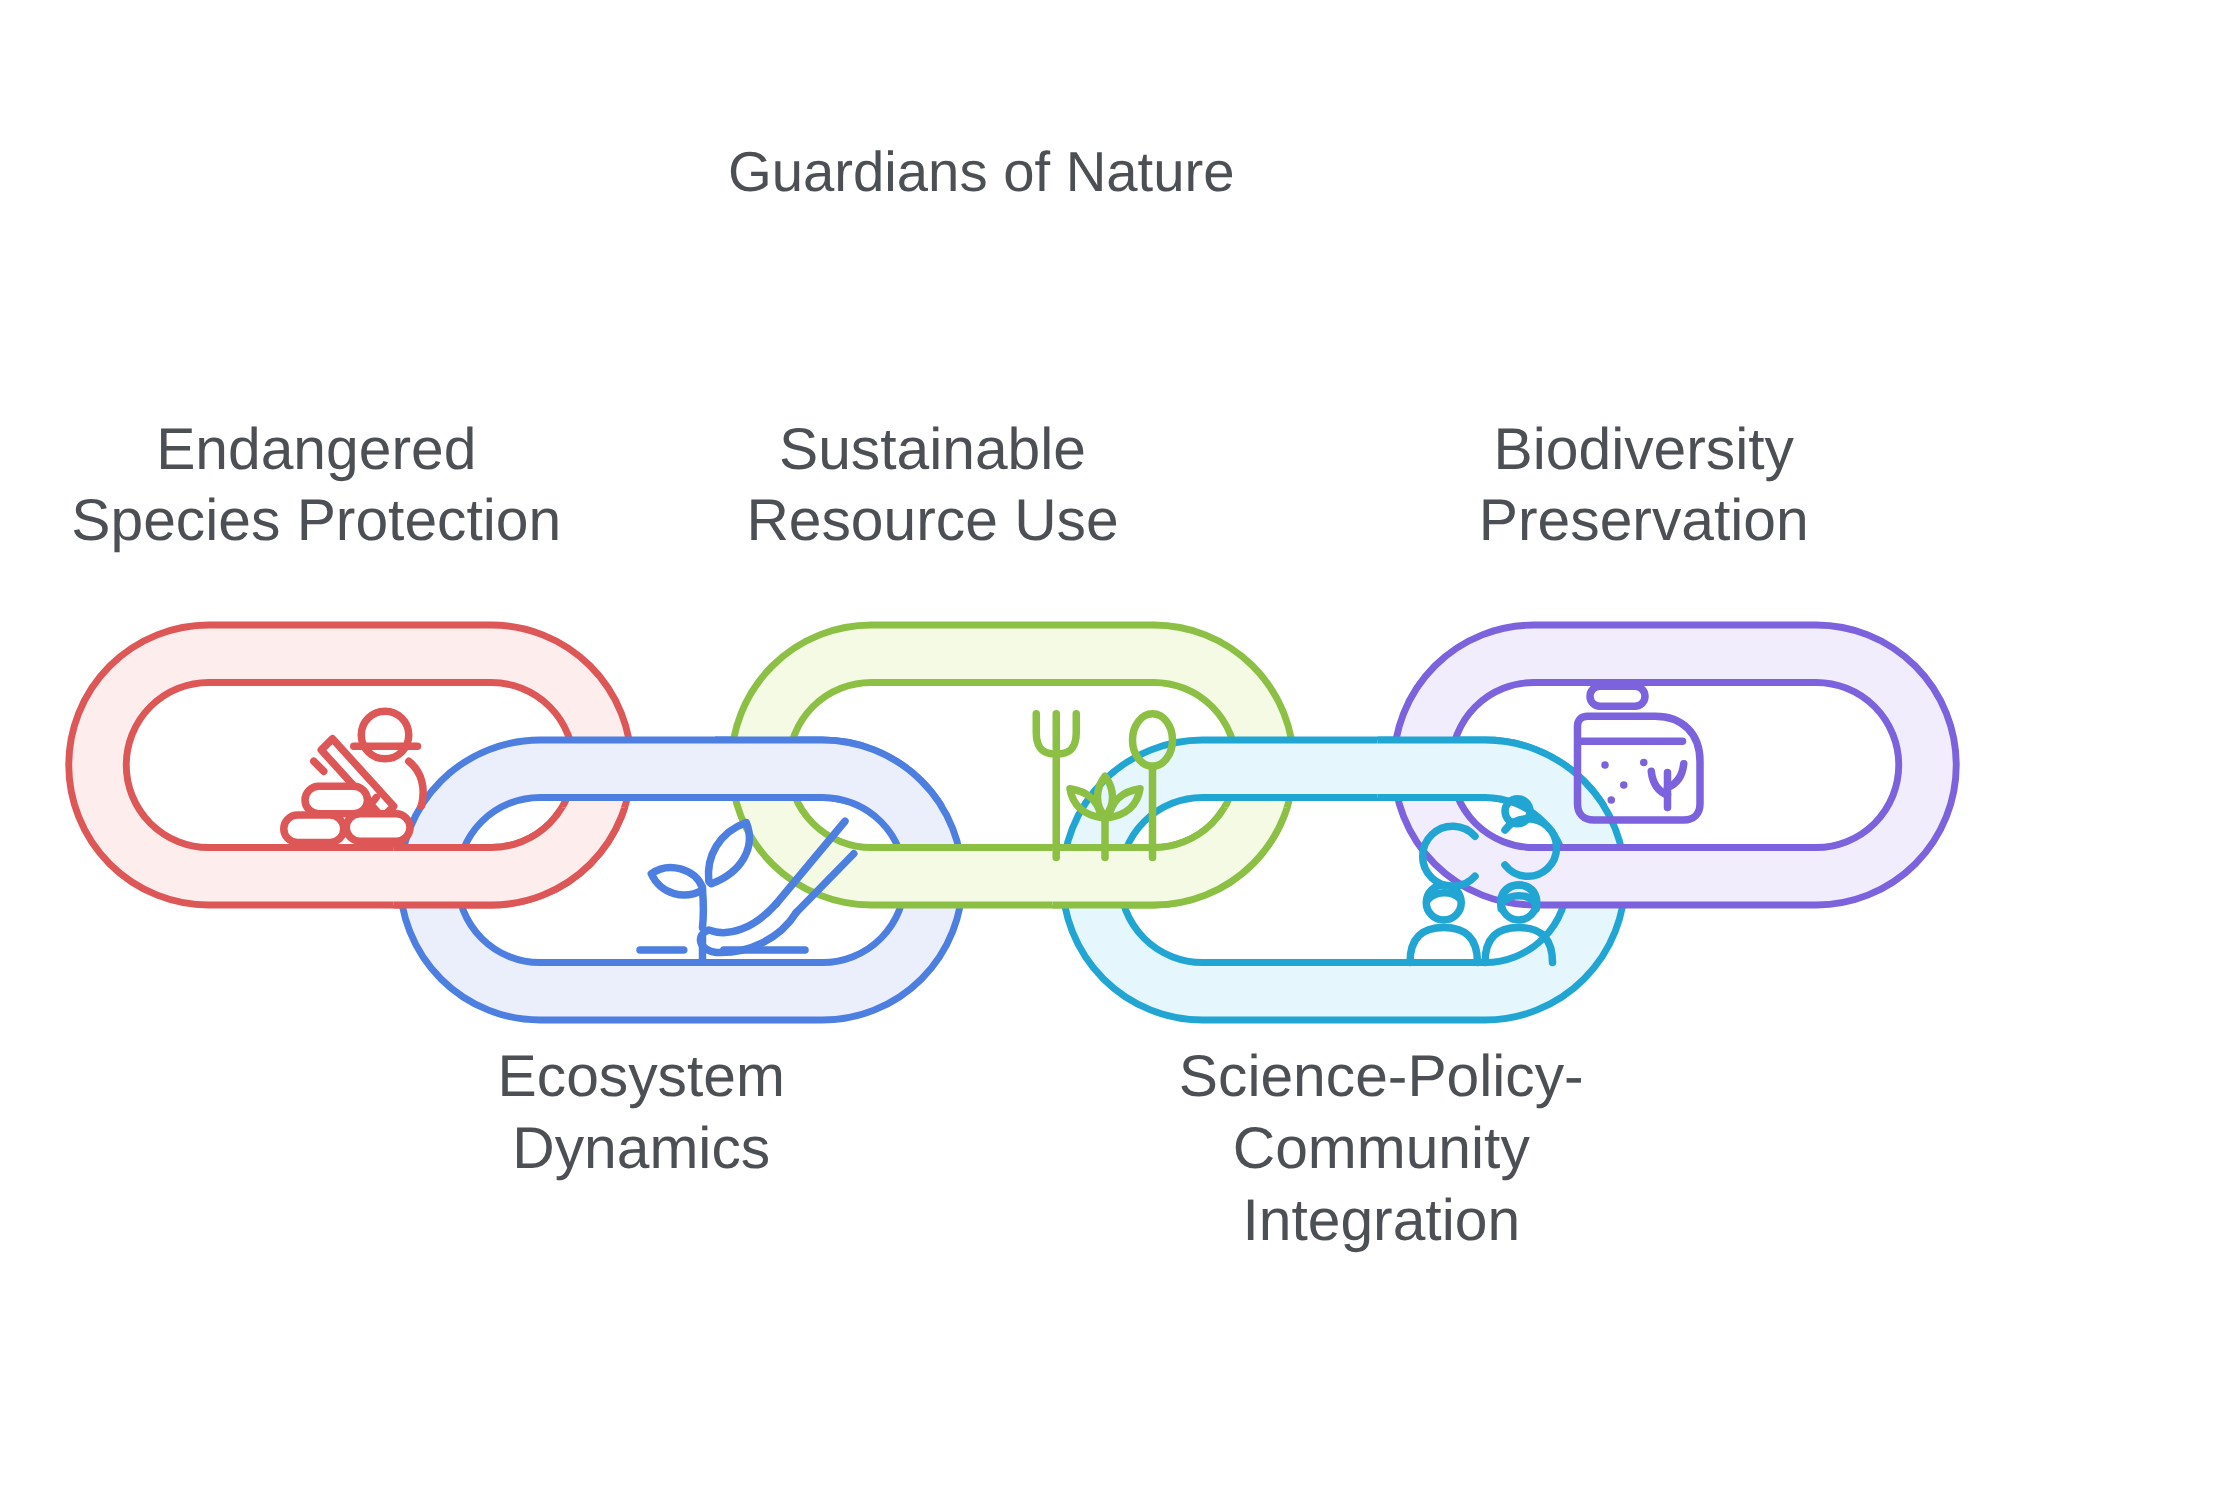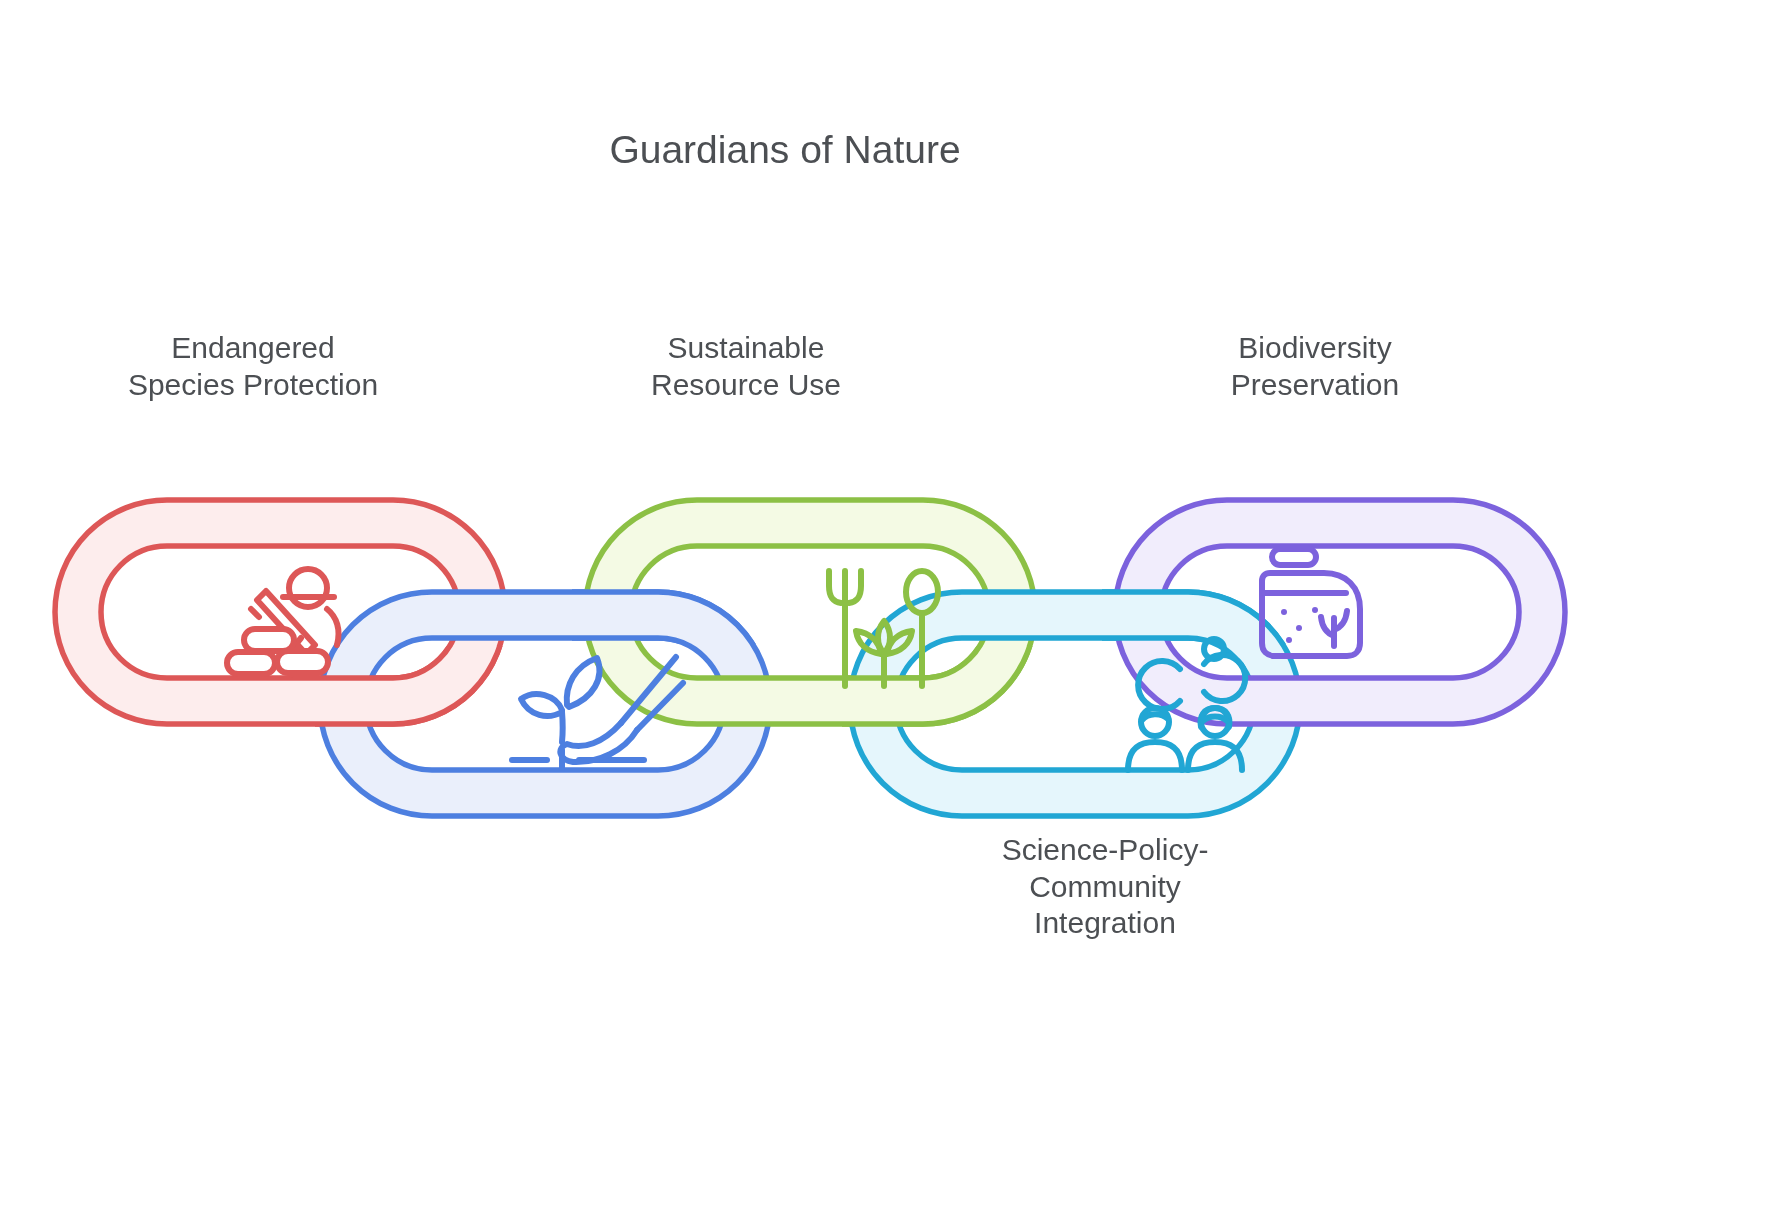--- a/index.html
+++ b/index.html
@@ -1,20 +1,20 @@
 <!DOCTYPE html>
 <html style="--text: #4c4f53; --background: #ffffff; --red_stroke: #dd5757; --red_fill: #fdeded; --blue_stroke: #4d7fe0; --blue_fill: #eaeffb; --green_stroke: #8cc045; --green_fill: #f4fae4; --cyan_stroke: #21a6d4; --cyan_fill: #e5f6fc; --purple_stroke: #7c62dd; --purple_fill: #f1edfc;"><head>
 <meta charset="utf-8">
 <style>
   html,body{margin:0;padding:0;background:#ffffff}
   .stage{position:relative;width:1775px;height:1205px;background:#ffffff;
          font-family:"Liberation Sans",sans-serif;overflow:hidden}
-  .title{position:absolute;left:785px;top:128px;transform:translateX(-50%);
-         font-size:39px;color:var(--text,#4c4c4c);white-space:pre-line;text-align:center}
-  .label{position:absolute;transform:translateX(-50%);font-size:30px;line-height:1.22;
+  .title{position:absolute;left:785px;top:112px;transform:translateX(-50%);
+         font-size:45px;color:var(--text,#4c4c4c);white-space:pre-line;text-align:center}
+  .label{position:absolute;transform:translateX(-50%);font-size:47px;line-height:1.22;
          color:var(--text,#4c4c4c);white-space:pre-line;text-align:center}
   .label-endangered{left:253px;top:330px}
   .label-ecosystem{left:513px;top:832px}
   .label-sustainable{left:746px;top:330px}
   .label-science{left:1105px;top:832px}
   .label-biodiversity{left:1315px;top:330px}
   .chain-svg{position:absolute;left:0;top:0}
   .ring{stroke-width:5.5}
   .ring-red{fill:var(--red_fill,#fdeded);stroke:var(--red_stroke,#dd5757)}
   .ring-blue{fill:var(--blue_fill,#eaeffb);stroke:var(--blue_stroke,#4d7fe0)}
@@ -36,20 +36,22 @@
 <div class="stage">
 
   <div class="title">Guardians of Nature</div>
 
   <div class="label label-endangered">Endangered
 Species Protection</div>
   <div class="label label-sustainable">Sustainable
 Resource Use</div>
   <div class="label label-biodiversity">Biodiversity
 Preservation</div>
+  <div class="label label-ecosystem">Ecosystem
+Dynamics</div>
   <div class="label label-science">Science-Policy-
 Community
 Integration</div>
 
   <svg class="chain-svg" width="1775" height="1205" viewBox="0 0 1775 1205">
     <defs>
       <path id="ring-red" class="ring ring-red" fill-rule="evenodd" d="M167 500 H393 A112 112 0 0 1 505 612 A112 112 0 0 1 393 724 H167 A112 112 0 0 1 55 612 A112 112 0 0 1 167 500 Z
            M167 546 H393 A66 66 0 0 1 459 612 A66 66 0 0 1 393 678 H167 A66 66 0 0 1 101 612 A66 66 0 0 1 167 546 Z"></path>
       <path id="ring-blue" class="ring ring-blue" fill-rule="evenodd" d="M432 592 H658 A112 112 0 0 1 770 704 A112 112 0 0 1 658 816 H432 A112 112 0 0 1 320 704 A112 112 0 0 1 432 592 Z
            M432 638 H658 A66 66 0 0 1 724 704 A66 66 0 0 1 658 770 H432 A66 66 0 0 1 366 704 A66 66 0 0 1 432 638 Z"></path>

